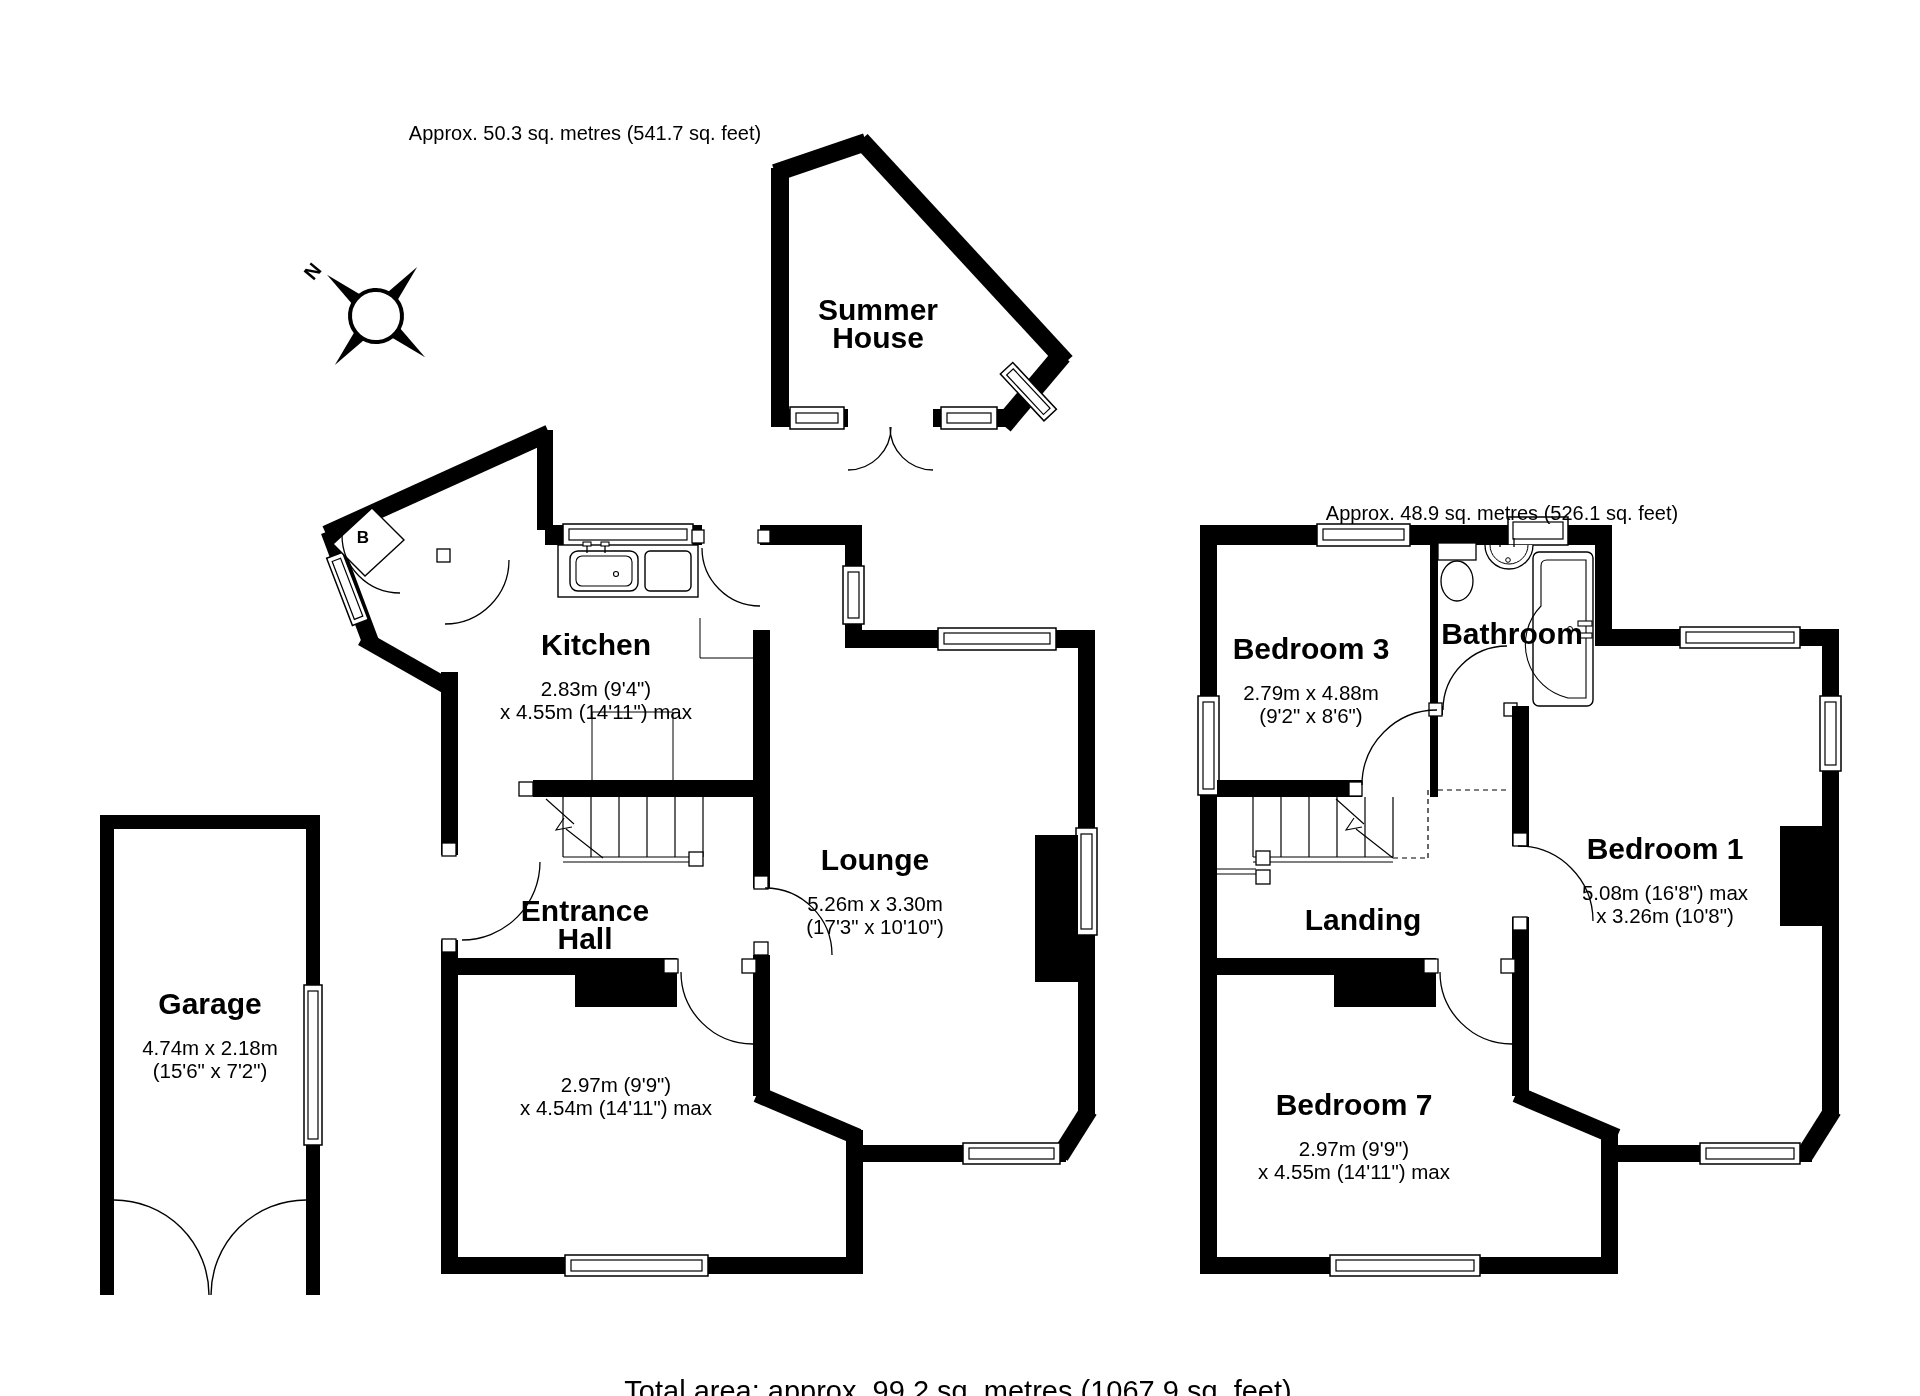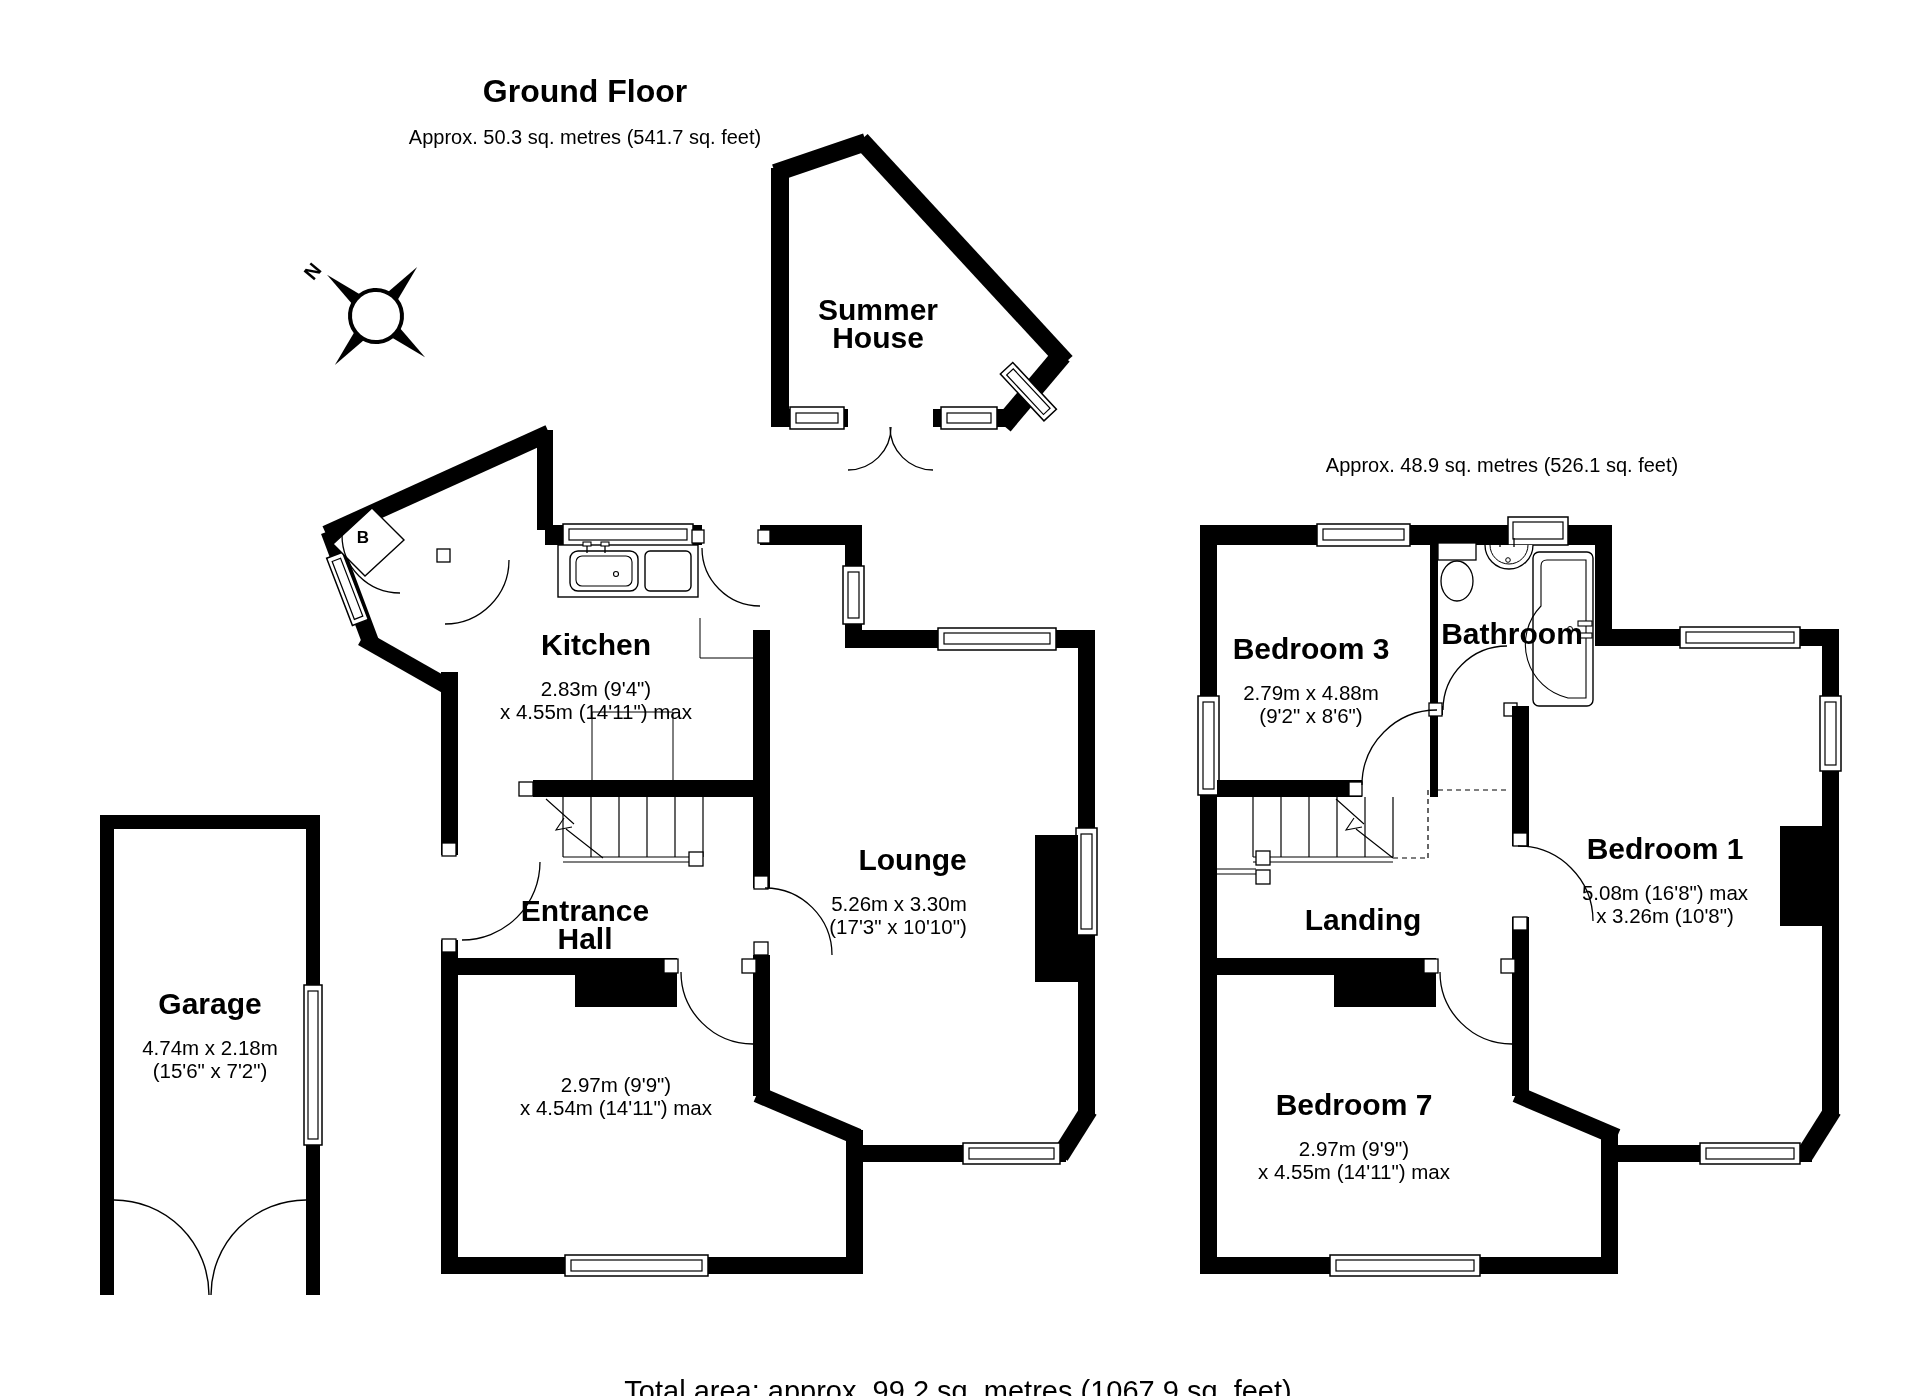--- a/index.html
+++ b/index.html
@@ -1,21 +1,21 @@
 <!DOCTYPE html>
 <html><head>
 <meta charset="utf-8">
 <style>
   html,body{margin:0;padding:0;background:#ffffff;}
   #plan-page{position:relative;width:1920px;height:1396px;background:#ffffff;overflow:hidden;
              font-family:"Liberation Sans", sans-serif;color:#000;}
   #plan-svg{position:absolute;left:0;top:0;}
   .plan-label{position:absolute;transform:translateX(-50%);text-align:center;white-space:pre-line;}
   .floor-title{font-weight:bold;font-size:32px;line-height:34px;}
-  .floor-sub{font-size:20px;line-height:22px;}
+  .floor-sub{font-size:20px;line-height:22px;margin-top:48px;}
   .room-name{font-weight:bold;font-size:30px;line-height:28px;white-space:pre-line;}
   .room-dims{font-size:20.5px;line-height:23px;white-space:pre-line;}
   .total-line{font-size:29px;line-height:31px;}
   .tiny-label{font-weight:bold;font-size:17px;}
   .north-label{font-weight:bold;font-size:20px;transform:translateX(-50%) rotate(-50deg);}
 </style>
 </head>
 <body>
 
 <div id="plan-page">
@@ -279,21 +279,20 @@
       <rect x="1256" y="851" width="14" height="14" fill="#fff" stroke-width="1.3"></rect>
       <rect x="1256" y="870" width="14" height="14" fill="#fff" stroke-width="1.3"></rect>
       <path stroke-width="1.1" d="M1217,869 H1256 M1217,874 H1256"></path>
       <path stroke-width="1.1" d="M1336,799 L1364,824 M1354,818 L1346,830 L1362,827 M1356,829 L1393,858"></path>
       <path stroke-width="1.2" stroke-dasharray="5,4" d="M1428,790 V858 M1393,858 H1428 M1438,790 H1510"></path>
     </g>
   </g>
 </svg>
 
 <div class="plan-label" style="left:585px;top:56px;">
-  <div class="floor-title">Ground Floor</div>
   <div class="floor-sub">Approx. 50.3 sq. metres (541.7 sq. feet)</div>
 </div>
 
 <div class="plan-label" style="left:1502px;top:436px;">
   <div class="floor-sub">Approx. 48.9 sq. metres (526.1 sq. feet)</div>
 </div>
 
 <div class="plan-label" style="left:958px;top:1358px;">
   <div class="total-line">Total area: approx. 99.2 sq. metres (1067.9 sq. feet)</div>
 </div>
@@ -308,21 +307,21 @@
   <div class="room-name">Summer
 House</div>
 </div>
 
 <div class="plan-label" style="left:596px;top:613px;">
   <div class="room-name">Kitchen</div>
   <div class="room-dims">2.83m (9'4")
 x 4.55m (14'11") max</div>
 </div>
 
-<div class="plan-label" style="left:898px;top:828px;text-align:right;">
+<div class="plan-label" style="left:875px;top:828px;">
   <div class="room-name">Lounge</div>
   <div class="room-dims">5.26m x 3.30m
 (17'3" x 10'10")</div>
 </div>
 
 <div class="plan-label" style="left:585px;top:879px;">
   <div class="room-name">Entrance
 Hall</div>
 </div>
 

